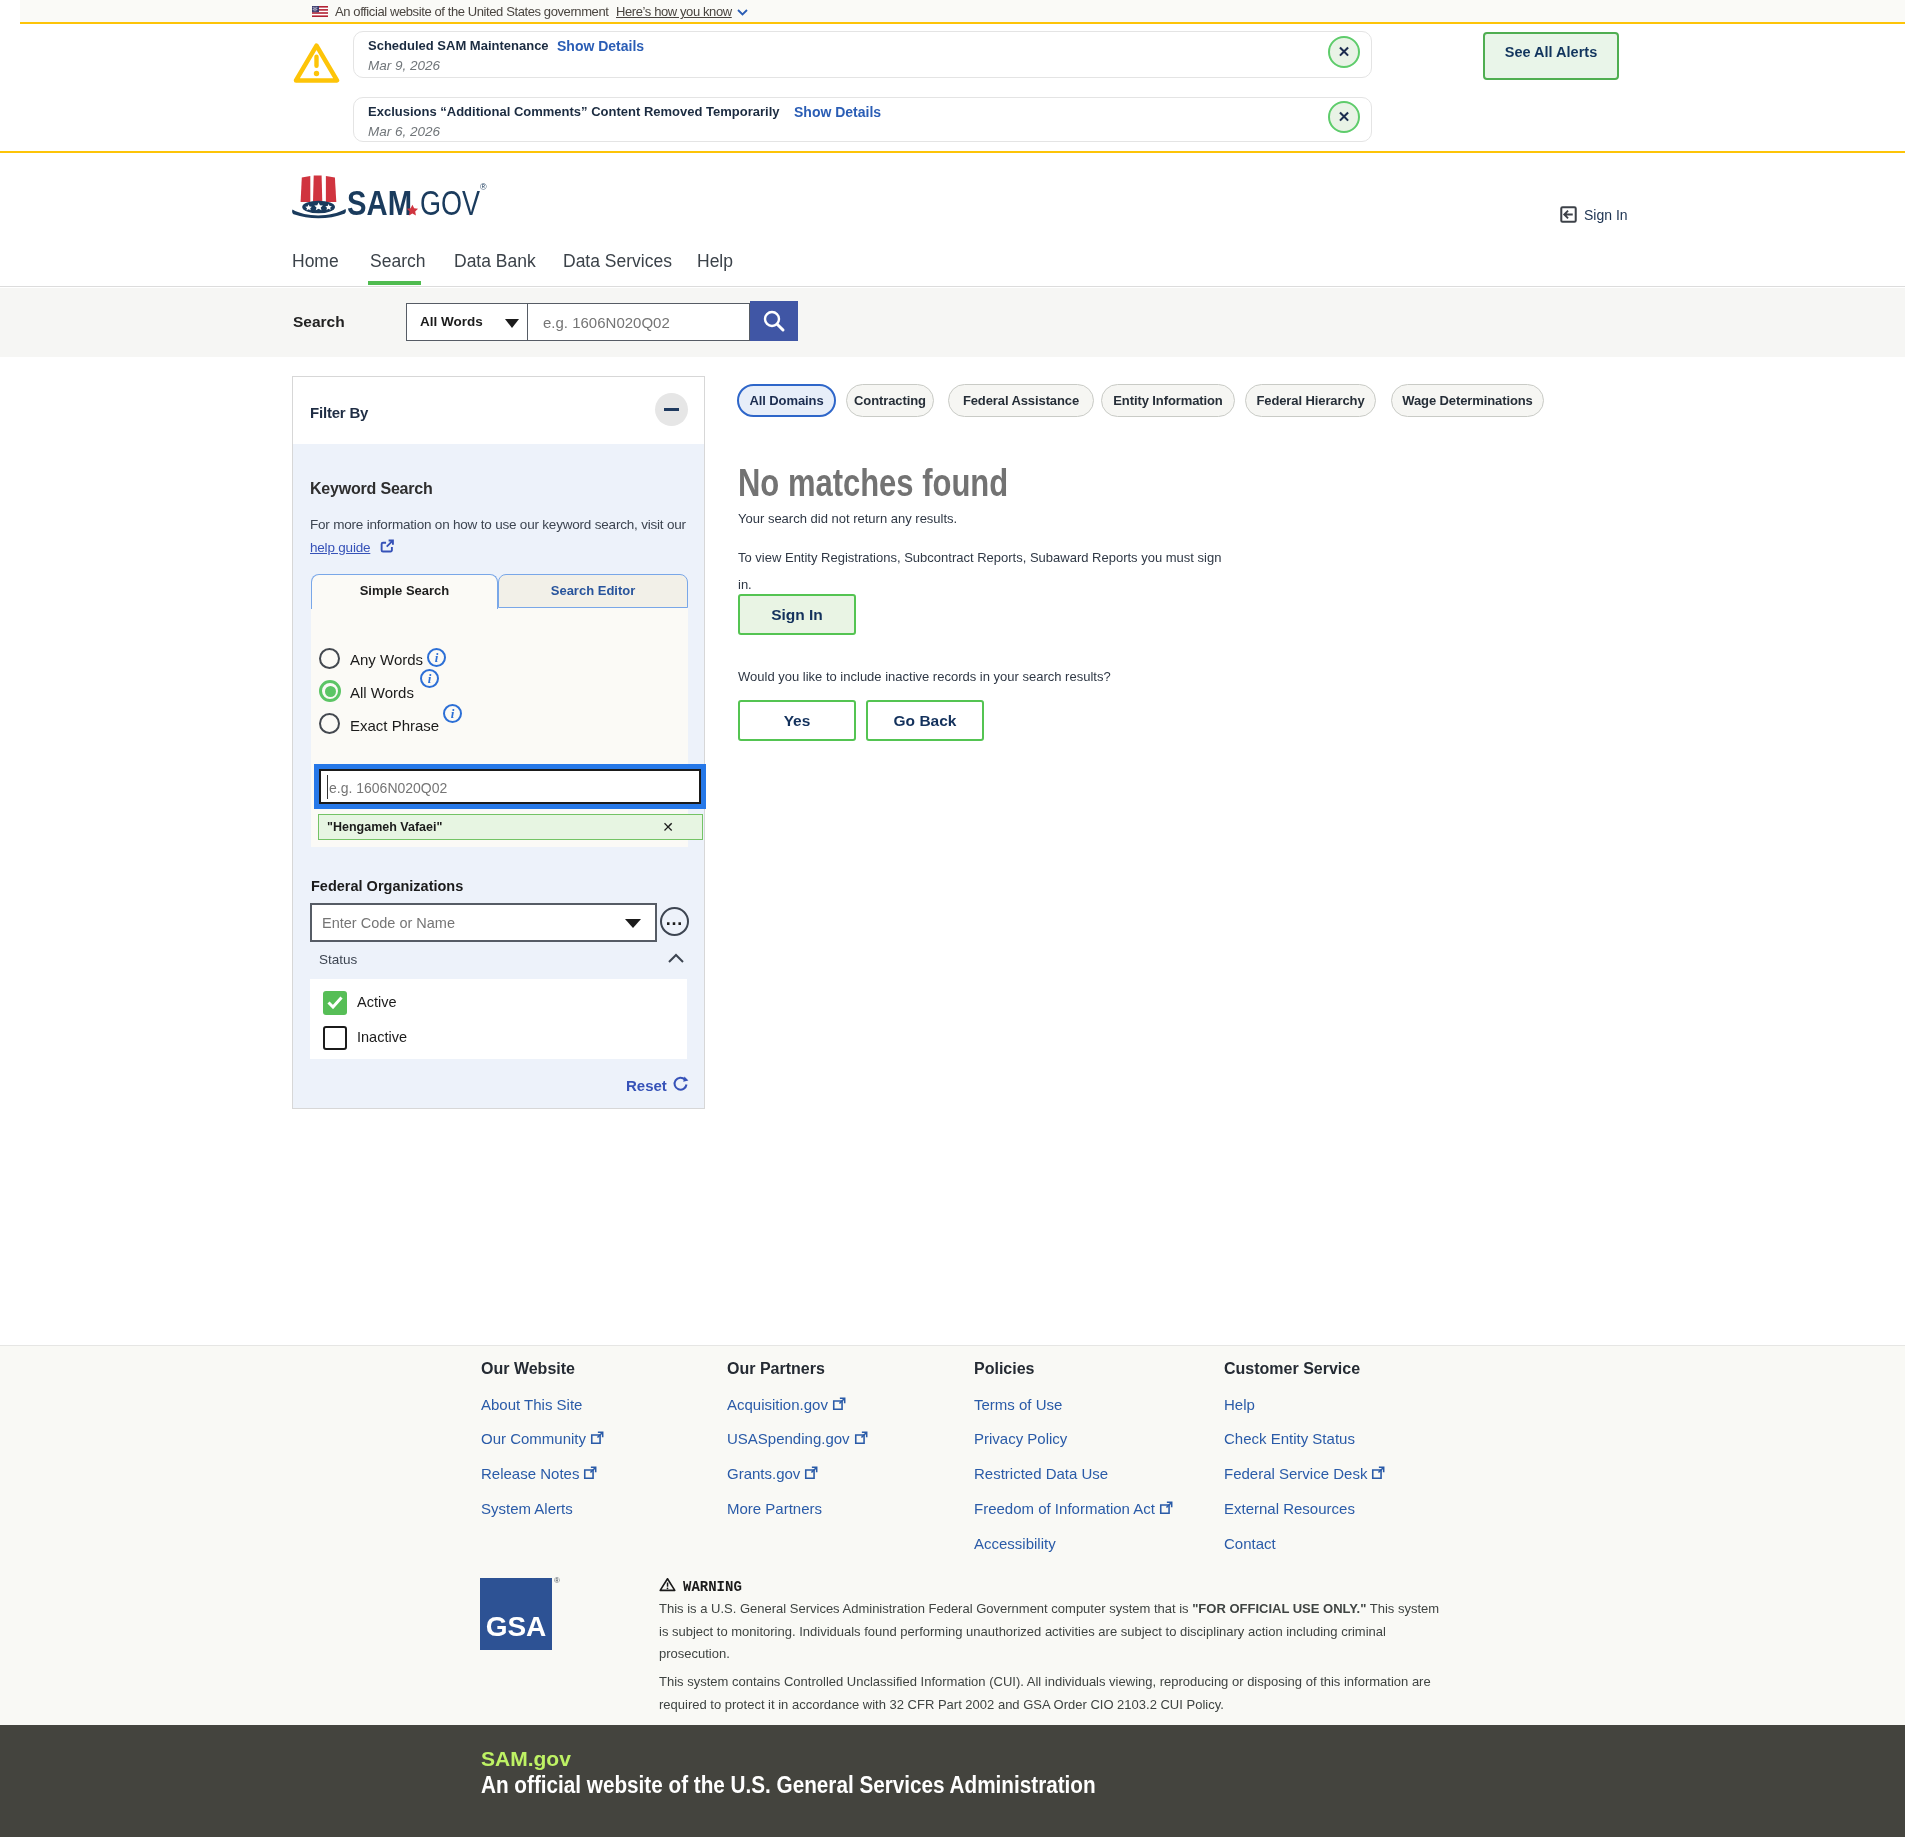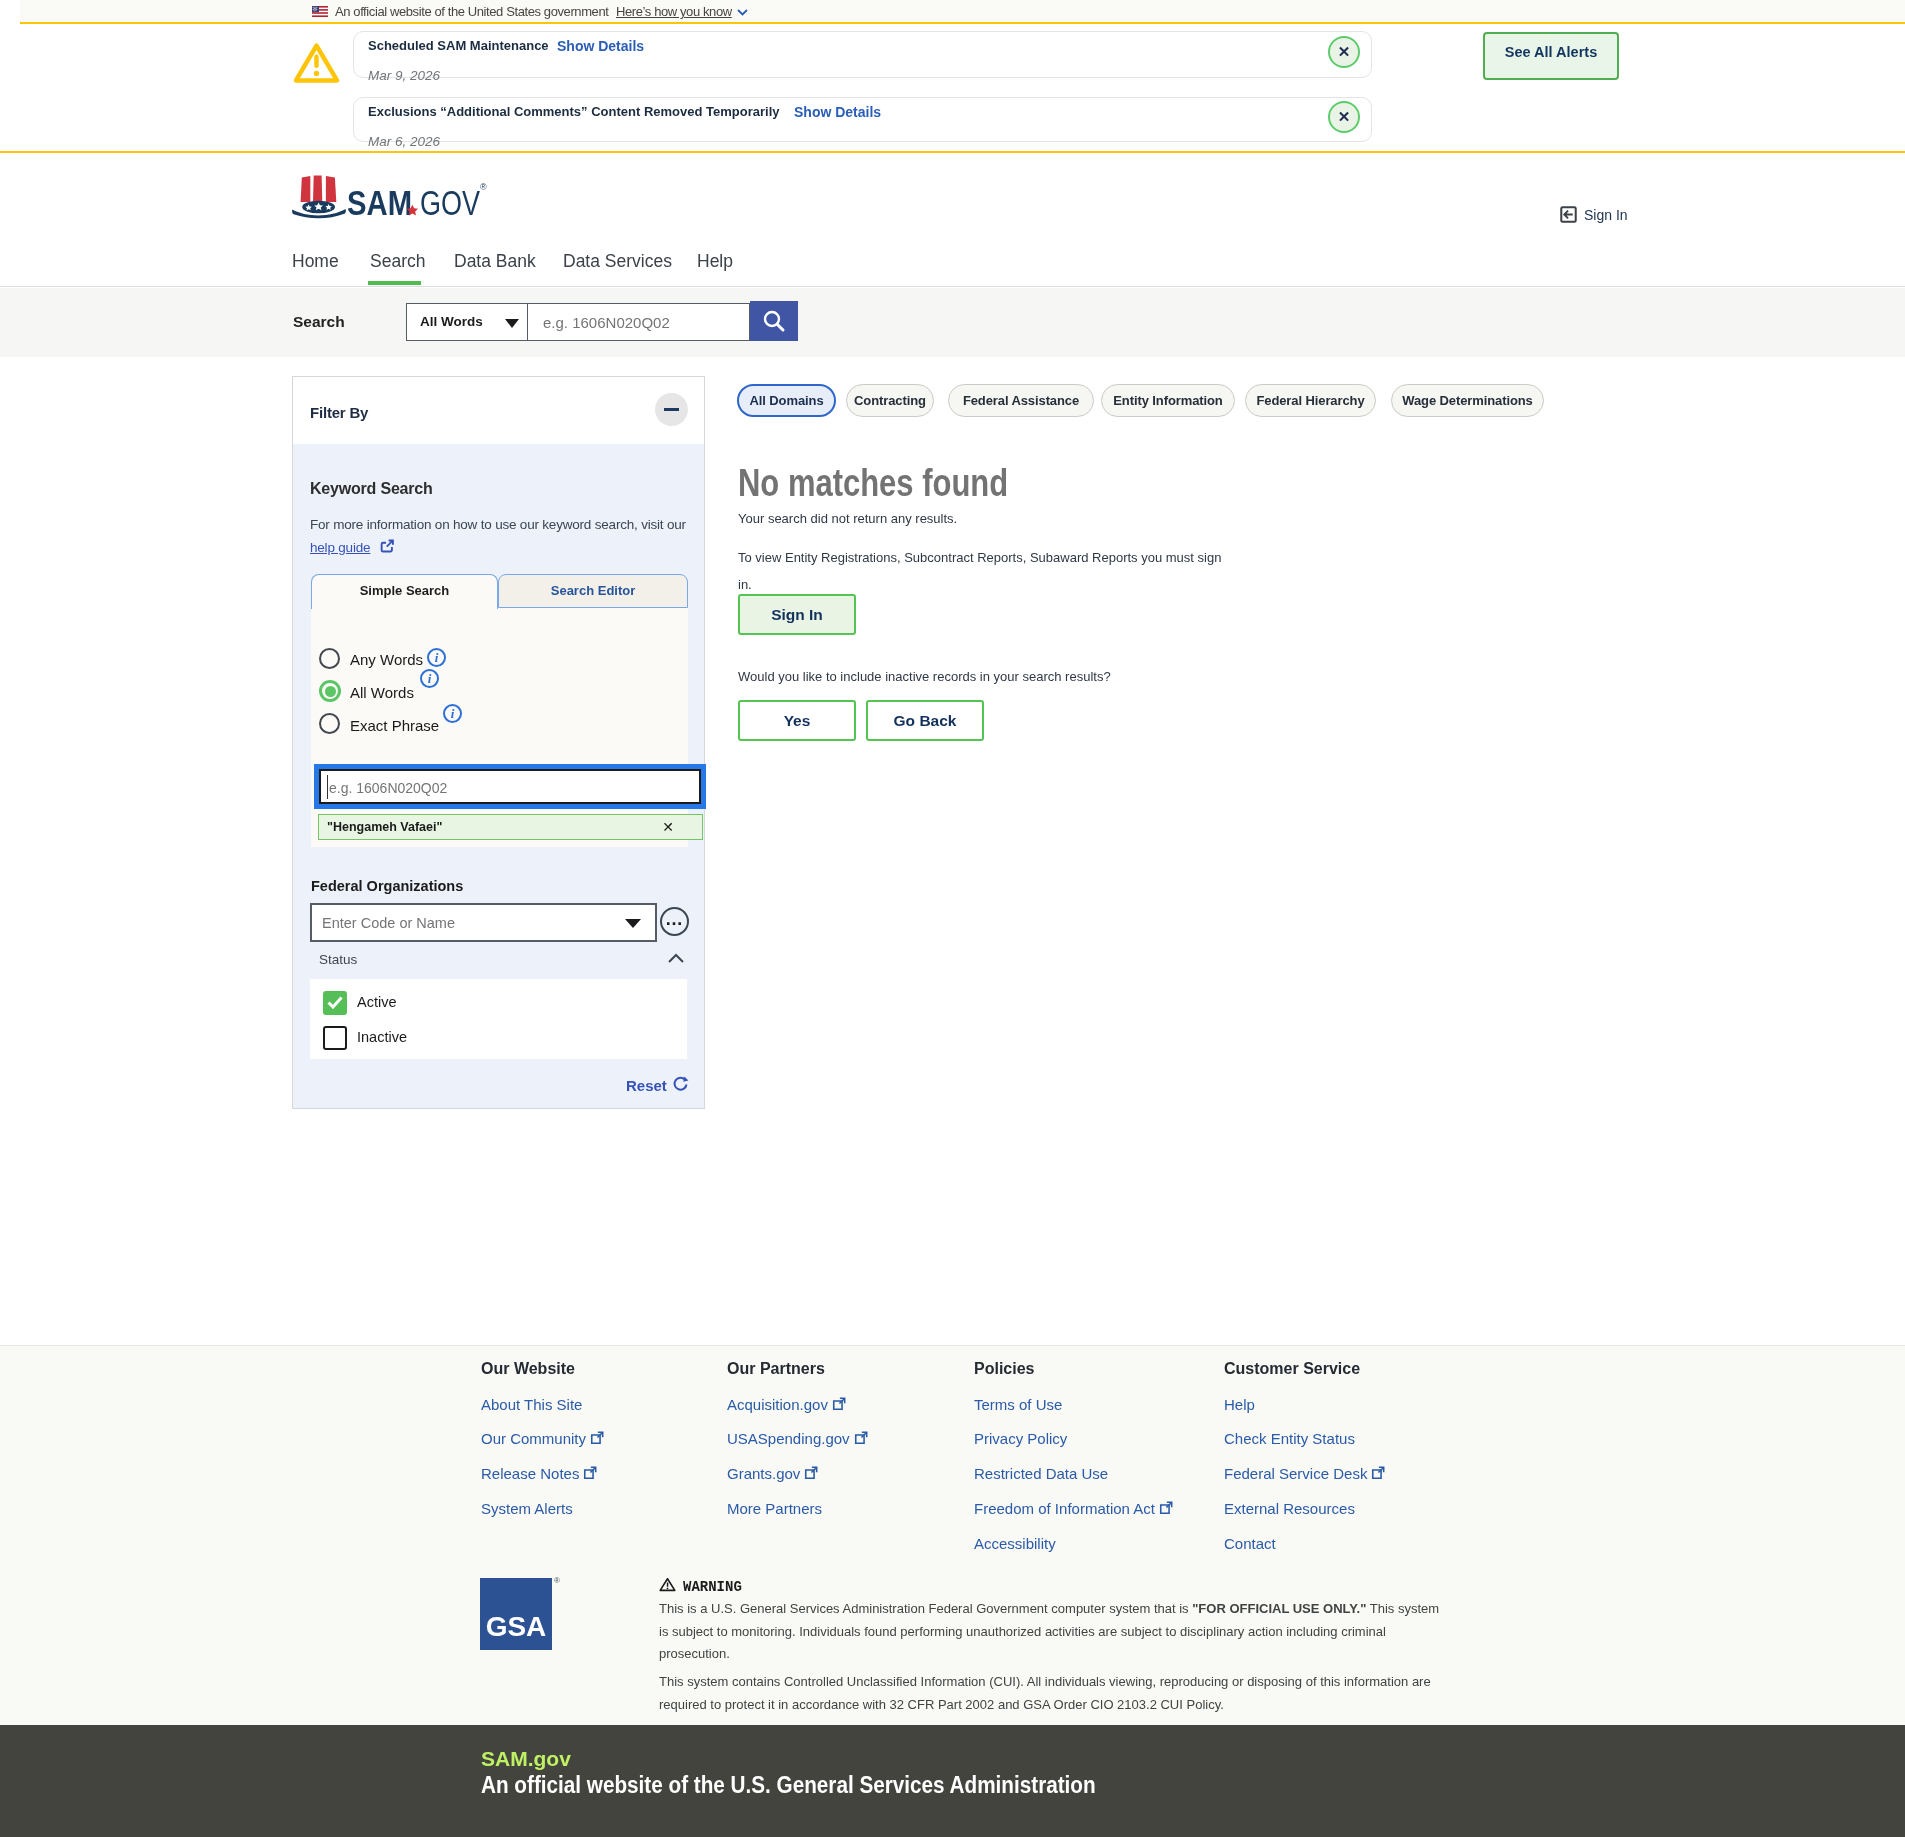--- a/index.html
+++ b/index.html
@@ -8,21 +8,21 @@
 .abs { position:absolute; }
 
 #banner { top:0; left:0; width:1905px; height:24px; background:#fafaf7; border-bottom:2px solid #fdc408;margin-left:20px; }
 #banner .txt { position:absolute; left:315px; top:4px; font-size:13px; letter-spacing:-0.4px; color:#4a4540; }
 #banner .how { position:absolute; left:596px; top:4px; font-size:13px; letter-spacing:-0.4px; color:#4a4540; text-decoration:underline; }
 
 #alerts { top:26px; left:0; width:1905px; height:127px; background:#fff; border-bottom:2px solid #fdc408; }
 .alertbox { position:absolute; left:353px; width:1019px; background:#fff; border:1px solid #e4e4e4; border-radius:10px; }
 .alertbox .t { position:absolute; left:14px; top:6px; font-size:13px; font-weight:bold; color:#1b2b40; white-space:nowrap; }
 .alertbox .sd { position:absolute; top:6px; font-size:14px; font-weight:bold; color:#2a5db5; white-space:nowrap; }
-.alertbox .d { position:absolute; left:14px; top:26px; font-size:13.5px; font-style:italic; color:#71767a;margin-top:10px; }
+.alertbox .d { position:absolute; left:14px; top:26px; font-size:13.5px; font-style:italic; color:#71767a; }
 .closec { position:absolute; width:32px; height:32px; border-radius:50%; background:#e9f3e6; border:2.5px solid #5ecc6b; color:#1c2d4f; font-size:15px; line-height:27px; text-align:center; font-weight:bold; }
 #seeall { position:absolute; left:1483px; top:6px; width:136px; height:48px; background:#e9f5e9; border:2px solid #4fae51; border-radius:4px; font-size:14.5px; font-weight:bold; color:#12355e; text-align:center; line-height:37px; }
 
 #hdr { top:153px; left:0; width:1905px; height:134px; background:#fff; border-bottom:1px solid #dcdcdc; }
 
 .navitem { position:absolute; top:251px; font-size:17.5px; color:#3b4249; }
 #nav-underline { position:absolute; left:368px; top:281px; width:53px; height:4px; background:#50bc50; }
 
 #sstrip { top:288px; left:0; width:1905px; height:69px; background:#f6f6f4; }
 #slabel { position:absolute; left:293px; top:313px; font-size:15.5px; font-weight:bold; color:#222; }

